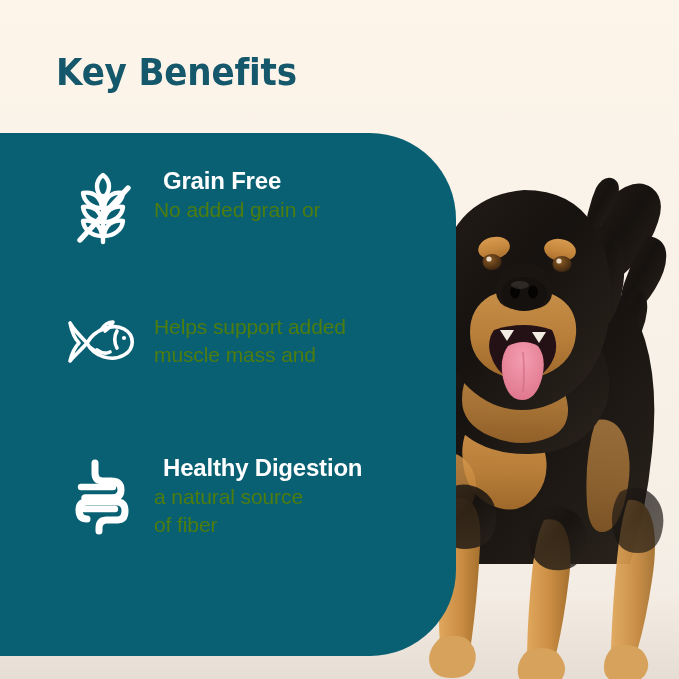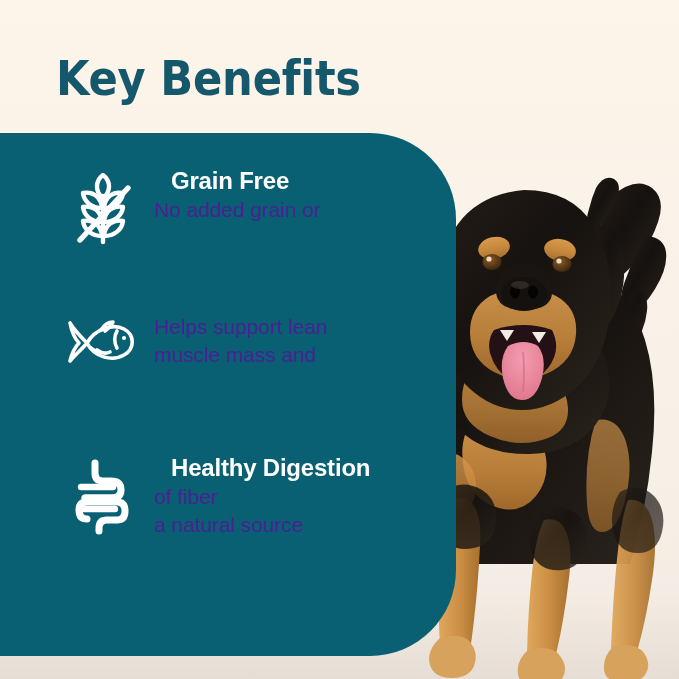--- a/index.html
+++ b/index.html
@@ -39,21 +39,21 @@
     border-top-right-radius: 86px;
     border-bottom-right-radius: 86px;
   }
 
   
   .title {
     position: absolute;
     left: 56px;
     top: 50px;
     font-family: "Liberation Sans Narrow", "DejaVu Sans Condensed", "Liberation Sans", sans-serif;
-    font-size: 48px;
+    font-size: 38px;
     font-weight: bold;
     color: #15576b;
     letter-spacing: -0.2px;
     white-space: nowrap;
   }
 
   
   .benefit {
     position: absolute;
     display: flex;
@@ -79,25 +79,25 @@
     flex: 1 1 auto;
     margin-left: 12px;
     padding-top: 0;
   }
   .bhead {
     color: #ffffff;
     font-size: 24px;
     font-weight: bold;
     line-height: 1.12;
     letter-spacing: -0.2px;
-    margin: 0 0 1px 17px;
+    margin: 0 0 1px 9px;
     white-space: nowrap;
   }
   .bdesc {
-    color: #4c1d95;
+    color: #4d7c0f;
     font-size: 21px;
     font-weight: normal;
     line-height: 1.33;
     margin: 0;
     letter-spacing: -0.1px;
   }
   .bdesc span { display: block; white-space: nowrap; }
 </style>
 </head>
 <body>
@@ -265,21 +265,21 @@
         <circle cx="57" cy="21" r="2.1" fill="#ffffff" stroke="none"></circle>
 
         <path d="M50 14 C47 19 47 26 50 31"></path>
 
         <path d="M30 33 C34 36 39 37 43 35"></path>
         <path d="M24 31 C26 33 28 34 30 34"></path>
       </svg>
     </div>
     <div class="btext">
       <div class="bdesc">
-        <span>Helps support lean</span>
+        <span>Helps support added</span>
         <span>muscle mass and</span>
       </div>
     </div>
   </div>
 
   <div class="benefit b2">
     <div class="bicon">
       <svg width="60" height="76" viewBox="0 0 60 76" fill="none" stroke="#ffffff" stroke-width="7" stroke-linecap="round" stroke-linejoin="round">
         <path d="M22 4
                  L22 14
@@ -299,19 +299,19 @@
                  Q52 43 52 52
                  Q52 61 44 61
                  L34 61
                  Q26 61 26 69
                  L26 72"></path>
       </svg>
     </div>
     <div class="btext">
       <div class="bhead">Healthy Digestion</div>
       <div class="bdesc">
+        <span>a natural source</span>
         <span>of fiber</span>
-        <span>a natural source</span>
       </div>
     </div>
   </div>
 
 </div>
 
 </body></html>

